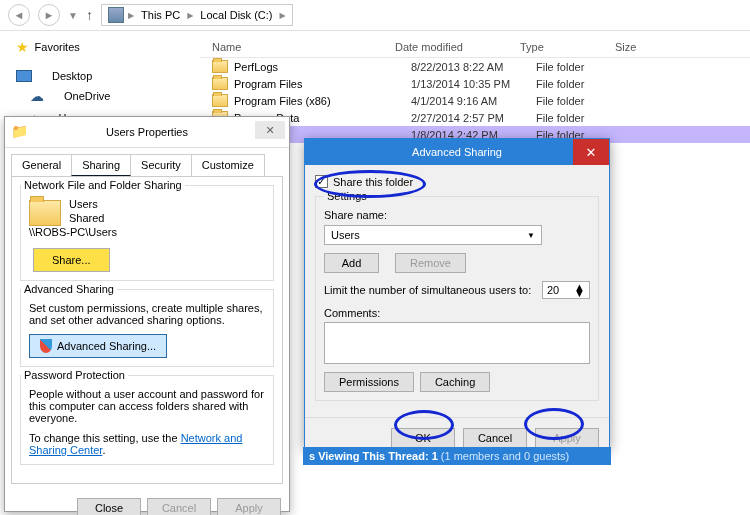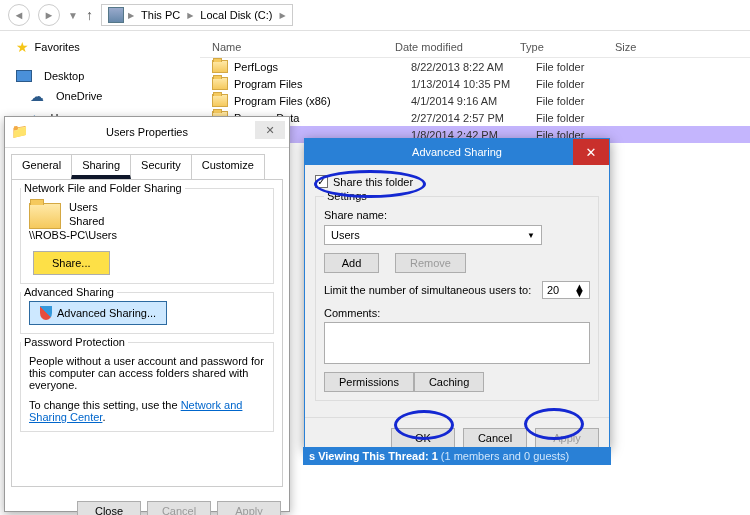--- a/index.html
+++ b/index.html
@@ -10,21 +10,21 @@
 .drop-arrow{color:#888;font-size:10px}
 .up-arrow{color:#555;font-size:14px}
 .breadcrumb{display:flex;align-items:center;gap:4px;border:1px solid #ccc;padding:2px 6px;flex:0 0 auto}
 .bc-sep{color:#888;font-size:8px}
 .bc-item{color:#000;padding:1px 3px}
 .pc-icon{width:16px;height:16px;background:linear-gradient(#9ac,#68a);border:1px solid #578;display:inline-block}
 .explorer-body{display:flex;height:calc(100% - 32px)}
 .sidebar{width:200px;padding:8px}
 .fav-header{display:flex;align-items:center;gap:6px;margin-bottom:8px;padding-left:8px}
 .star-icon{color:#f5c518;font-size:14px}
-.sb-item{display:flex;align-items:center;gap:12px;padding:3px 4px 3px 22px}
+.sb-item{display:flex;align-items:center;gap:20px;padding:3px 4px 3px 22px}
 .sb-item.desktop-item{padding-left:8px;margin-top:12px}
 .desktop-icon{width:16px;height:12px;background:#4a90d9;border:1px solid #2c5a8a}
 .cloud-icon{color:#2c5a8a;font-size:14px}
 .homegroup-icon{color:#3a7ab8;font-size:14px}
 .file-list{flex:1;padding-top:6px}
 .list-header{display:flex;padding:4px 0;border-bottom:1px solid #e8e8e8;color:#555}
 .col-name{width:195px;padding-left:12px}
 .col-date{width:125px}
 .col-type{width:95px}
 .col-size{width:60px}
@@ -34,21 +34,21 @@
 .row-name{width:177px}
 .row-date{width:125px;color:#333}
 .row-type{width:95px;color:#333}
 .row.sel{background:#c4b5fd}
 .props{position:absolute;top:116px;left:4px;width:286px;height:396px;background:#fff;border:1px solid #9a9a9a;box-shadow:0 3px 10px rgba(0,0,0,0.3)}
 .props-title{background:#fff;padding:8px;text-align:center;font-size:12px;position:relative;border-bottom:1px solid #ddd}
 .props-close{position:absolute;right:4px;top:4px;width:30px;height:18px;background:#e8e8e8;color:#666;text-align:center;line-height:18px}
 .props-fico{position:absolute;left:6px;top:6px;color:#f5c518;font-size:14px}
 .tabs{display:flex;padding:6px 6px 0 6px}
 .tab{padding:4px 10px;border:1px solid #ccc;border-bottom:none;background:#fff;margin-right:-1px;cursor:pointer}
-.tab.active{border-bottom:4px solid #0f172a;position:relative;z-index:1}
+.tab.active{border-bottom:1px solid #0f172a;position:relative;z-index:1}
 .tab-panel{border:1px solid #ccc;margin:0 6px 6px 6px;padding:8px;height:308px;position:relative}
 .group{border:1px solid #ddd;padding:8px;margin-bottom:8px;position:relative}
 .group-title{position:absolute;top:-7px;left:0;background:#fff;padding:0 3px;font-size:11px}
 .nfs-content{display:flex;gap:8px;margin-top:4px}
 .big-folder{width:32px;height:26px;background:linear-gradient(#ffe9a8,#f5c95d);border:1px solid #d4a843;position:relative;margin-top:2px}
 .big-folder:before{content:"";position:absolute;top:-5px;left:0;width:12px;height:5px;background:#f5c95d;border:1px solid #d4a843;border-bottom:none}
 .nfs-text div{margin-bottom:2px}
 .np-label{margin-top:8px}
 .share-btn{margin-top:10px;padding:5px 18px;border:1px solid #adadad;background:#fde047;display:inline-block;margin-left:4px}
 .adv-desc{margin:4px 0 8px 0}
@@ -71,21 +71,21 @@
 .sn-select{display:flex;align-items:center;justify-content:space-between;border:1px solid #adadad;background:#fff;padding:3px 6px;width:218px}
 .sn-drop{font-size:8px}
 .ar-row{display:flex;gap:16px;margin:8px 0}
 .sbtn{padding:3px 14px;border:1px solid #adadad;background:#e1e1e1;min-width:55px;text-align:center}
 .sbtn.dis{color:#9a9a9a}
 .limit-row{display:flex;align-items:center;justify-content:space-between;margin:8px 0}
 .spinner{display:flex;align-items:center;border:1px solid #adadad;background:#fff;padding:2px 4px;width:48px;justify-content:space-between}
 .spin-btns{display:flex;flex-direction:column;font-size:6px;line-height:6px}
 .cm-label{margin:6px 0 3px 0}
 .cm-box{width:100%;height:42px;border:1px solid #adadad;background:#fff}
-.pc-row{display:flex;margin-top:8px}
+.pc-row{display:flex;gap:6px;margin-top:8px}
 .adv-buttons{display:flex;gap:8px;justify-content:flex-end;padding:10px;border-top:1px solid #ddd;margin-top:6px}
 .thread-bar{position:absolute;top:447px;left:303px;width:308px;background:#2980d6;color:#fff;padding:3px 6px;font-size:11px}
 .thread-inner{color:#cfe5fb}
 .circle{position:absolute;border:3px solid #1428d2;border-radius:50%;pointer-events:none}
 .c1{top:170px;left:314px;width:112px;height:28px}
 .c2{top:410px;left:394px;width:60px;height:30px}
 .c3{top:408px;left:524px;width:60px;height:32px}
 </style>
 </head>
 <body>
@@ -199,20 +199,21 @@
         <div class="nfs-text">
           <div>Users</div>
           <div>Shared</div>
         </div>
       </div>
       <div>\\ROBS-PC\Users</div>
       <div class="share-btn">Share...</div>
     </div>
     <div class="group">
       <div class="group-title">Advanced Sharing</div>
+      <div class="adv-desc">Set custom permissions, create multiple shares, and set other advanced sharing options.</div>
       <div class="adv-btn">
         <span class="shield"></span>
         <span>Advanced Sharing...</span>
       </div>
     </div>
     <div class="group">
       <div class="group-title">Password Protection</div>
       <div class="pp-desc">People without a user account and password for this computer can access folders shared with everyone.</div>
       <div>
         <span>To change this setting, use the </span><span class="link">Network and Sharing Center</span><span>.</span>

